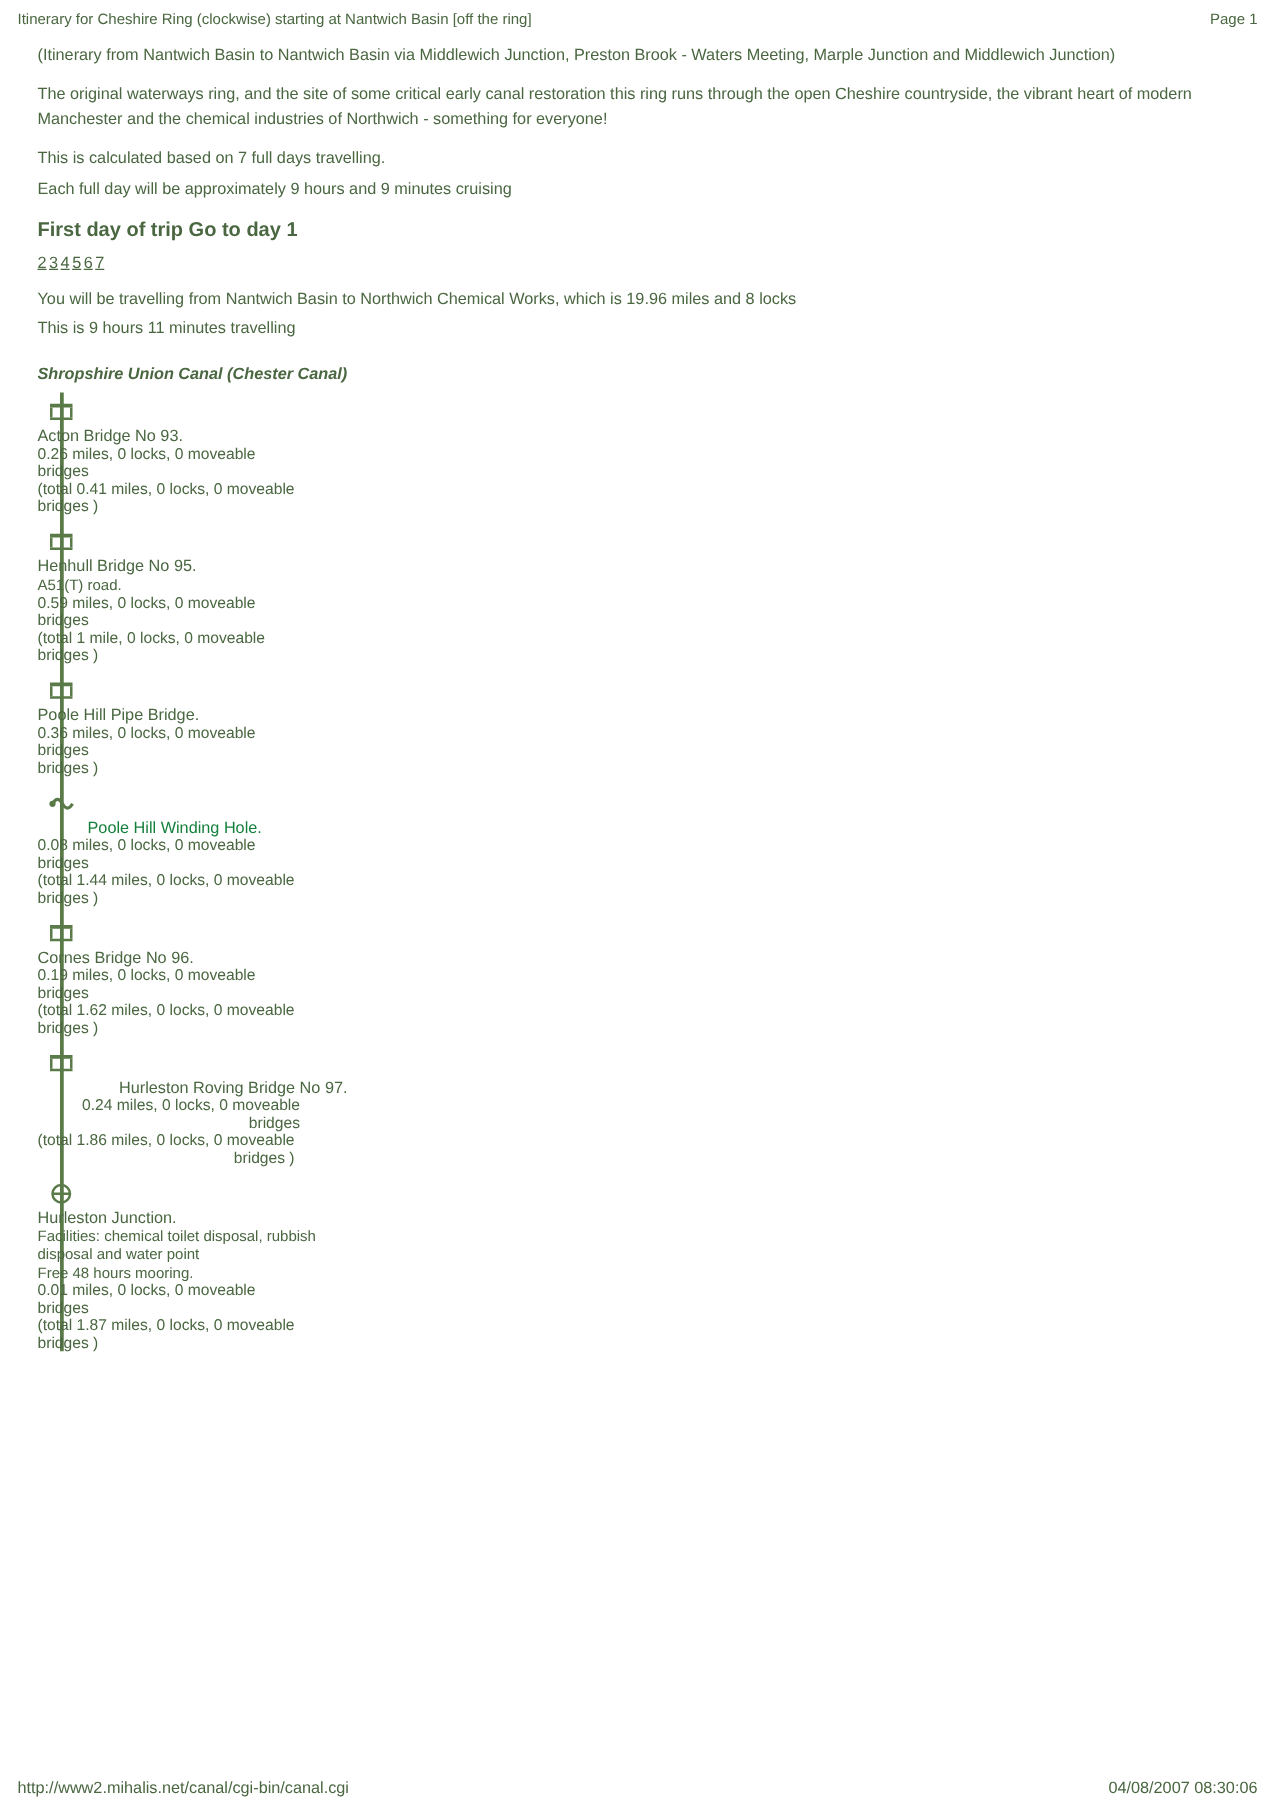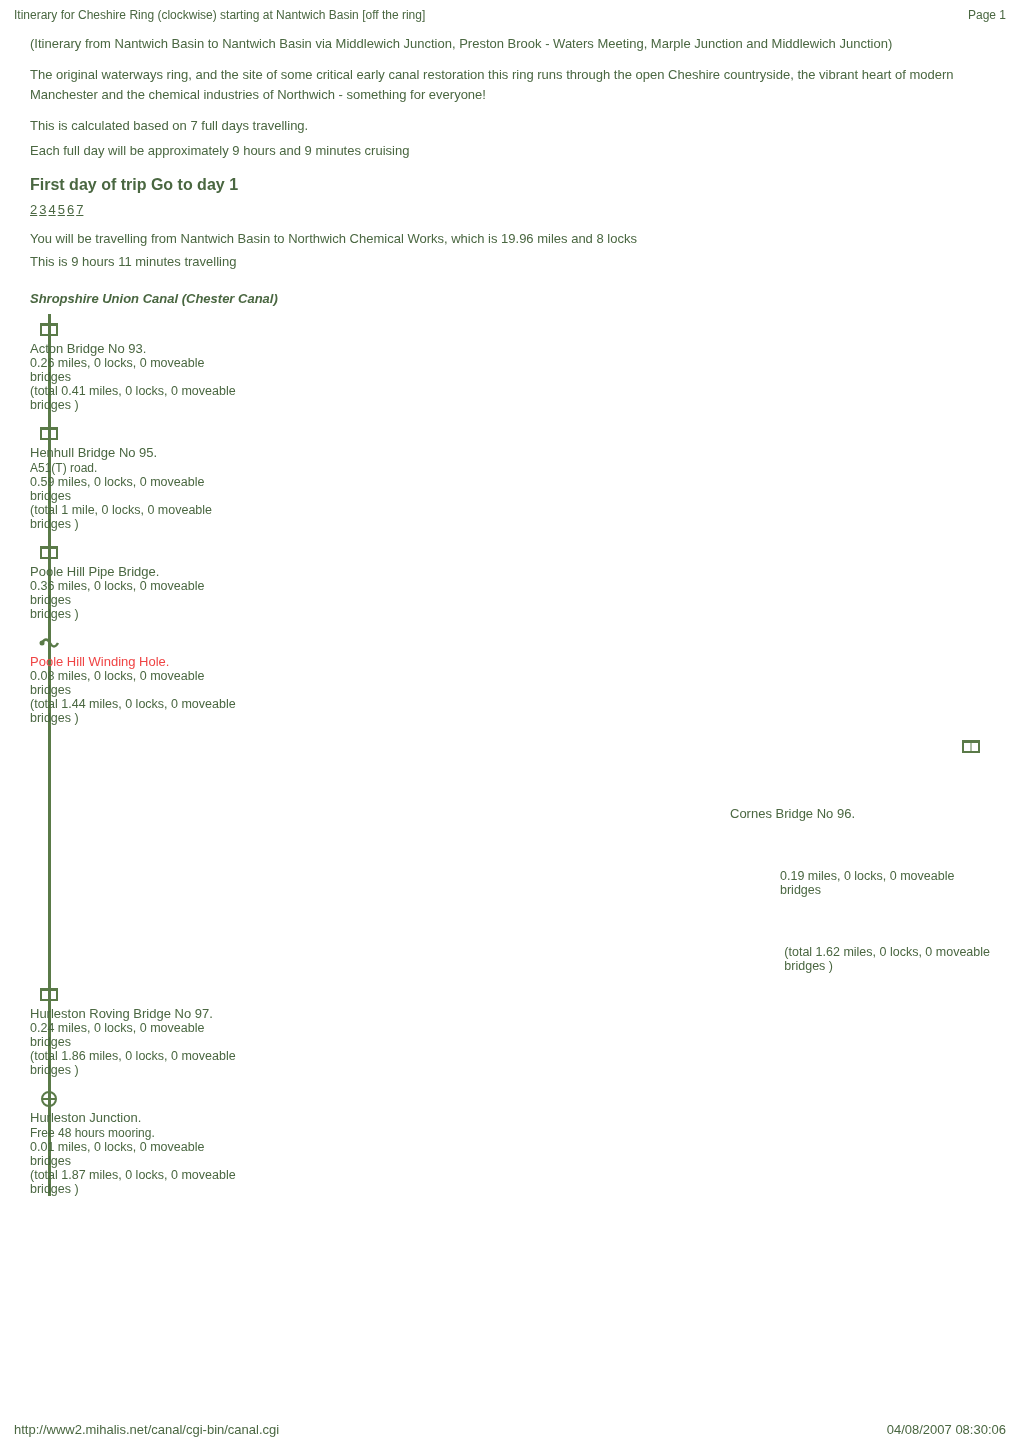--- a/index.html
+++ b/index.html
@@ -225,33 +225,33 @@
   </div>
           <div class="wp-row" style="display: flex; align-items: flex-start; margin-bottom: 6px; position: relative; padding-top: 4px;">
     <div style="width:38px;flex-shrink:0;display:flex;align-items:flex-start;justify-content:center;padding-top:1px;background:transparent;position:relative;z-index:1;">
       <svg width="22" height="22" viewBox="0 0 22 22" xmlns="http://www.w3.org/2000/svg">
     <path d="M4 11 Q8 4 12 11 Q16 18 20 11" stroke="#5a7a48" stroke-width="2.5" fill="none"></path>
     <circle cx="4" cy="11" r="2.5" fill="#5a7a48"></circle>
   </svg>
     </div>
     <div style="width:260px;flex-shrink:0;padding-right:12px;">
 
-    <div class="wp-name-text" style="font-size:13px;color:#ef4444;">Poole Hill Winding Hole.</div>
+    <div class="wp-name-text" style="font-size:13px;color:#15803d;margin-left:40px;">Poole Hill Winding Hole.</div>
 
     </div>
     <div style="width:210px;flex-shrink:0;">
       <div style="font-size:12.5px;color:#4a6741;">0.08 miles, 0 locks, 0 moveable</div>
       <div style="font-size:12.5px;color:#4a6741;">bridges</div>
     </div>
     <div style="flex:1;">
       <div style="font-size:12.5px;color:#4a6741;">(total 1.44 miles, 0 locks, 0 moveable</div>
       <div style="font-size:12.5px;color:#4a6741;">bridges )</div>
     </div>
   </div>
-          <div class="wp-row" style="display: flex; align-items: flex-end; margin-bottom: 6px; position: relative; padding-top: 4px; gap: 48px;">
+          <div class="wp-row" style="display: flex; align-items: flex-start; margin-bottom: 6px; position: relative; padding-top: 4px;">
     <div style="width:38px;flex-shrink:0;display:flex;align-items:flex-start;justify-content:center;padding-top:1px;background:transparent;position:relative;z-index:1;">
       <svg width="22" height="22" viewBox="0 0 22 22" xmlns="http://www.w3.org/2000/svg">
     <rect x="2" y="4" width="18" height="3" fill="#5a7a48"></rect>
     <rect x="2" y="7" width="2" height="8" fill="#5a7a48"></rect>
     <rect x="18" y="7" width="2" height="8" fill="#5a7a48"></rect>
     <rect x="2" y="15" width="18" height="2" fill="#5a7a48"></rect>
     <line x1="11" y1="4" x2="11" y2="15" stroke="#5a7a48" stroke-width="1"></line>
   </svg>
     </div>
     <div style="width:260px;flex-shrink:0;padding-right:12px;">
@@ -261,21 +261,21 @@
     </div>
     <div style="width:210px;flex-shrink:0;">
       <div style="font-size:12.5px;color:#4a6741;">0.19 miles, 0 locks, 0 moveable</div>
       <div style="font-size:12.5px;color:#4a6741;">bridges</div>
     </div>
     <div style="flex:1;">
       <div style="font-size:12.5px;color:#4a6741;">(total 1.62 miles, 0 locks, 0 moveable</div>
       <div style="font-size:12.5px;color:#4a6741;">bridges )</div>
     </div>
   </div>
-          <div class="wp-row" style="display: flex; align-items: flex-start; margin-bottom: 6px; position: relative; padding-top: 4px;">
+          <div class="wp-row" style="display: flex; align-items: flex-start; margin-bottom: 6px; position: relative; padding-top: 4px; text-align: right;">
     <div style="width:38px;flex-shrink:0;display:flex;align-items:flex-start;justify-content:center;padding-top:1px;background:transparent;position:relative;z-index:1;">
       <svg width="22" height="22" viewBox="0 0 22 22" xmlns="http://www.w3.org/2000/svg">
     <rect x="2" y="4" width="18" height="3" fill="#5a7a48"></rect>
     <rect x="2" y="7" width="2" height="8" fill="#5a7a48"></rect>
     <rect x="18" y="7" width="2" height="8" fill="#5a7a48"></rect>
     <rect x="2" y="15" width="18" height="2" fill="#5a7a48"></rect>
     <line x1="11" y1="4" x2="11" y2="15" stroke="#5a7a48" stroke-width="1"></line>
   </svg>
     </div>
     <div style="width:260px;flex-shrink:0;padding-right:12px;">
@@ -296,20 +296,21 @@
     <div style="width:38px;flex-shrink:0;display:flex;align-items:flex-start;justify-content:center;padding-top:1px;background:transparent;position:relative;z-index:1;">
       <svg width="22" height="22" viewBox="0 0 22 22" xmlns="http://www.w3.org/2000/svg">
     <circle cx="11" cy="11" r="7" stroke="#5a7a48" stroke-width="2" fill="none"></circle>
     <line x1="11" y1="4" x2="11" y2="18" stroke="#5a7a48" stroke-width="2"></line>
     <line x1="4" y1="11" x2="18" y2="11" stroke="#5a7a48" stroke-width="2"></line>
   </svg>
     </div>
     <div style="width:260px;flex-shrink:0;padding-right:12px;">
 
     <div class="wp-name-text" style="font-size:13px;color:#4a6741;">Hurleston Junction.</div>
+    <div class="wp-sub-text" style="font-size:12px;color:#4a6741;">Facilities: chemical toilet disposal, rubbish disposal and water point</div>
     <div class="wp-sub-text" style="font-size:12px;color:#4a6741;">Free 48 hours mooring.</div>
 
     </div>
     <div style="width:210px;flex-shrink:0;">
       <div style="font-size:12.5px;color:#4a6741;">0.01 miles, 0 locks, 0 moveable</div>
       <div style="font-size:12.5px;color:#4a6741;">bridges</div>
     </div>
     <div style="flex:1;">
       <div style="font-size:12.5px;color:#4a6741;">(total 1.87 miles, 0 locks, 0 moveable</div>
       <div style="font-size:12.5px;color:#4a6741;">bridges )</div>

